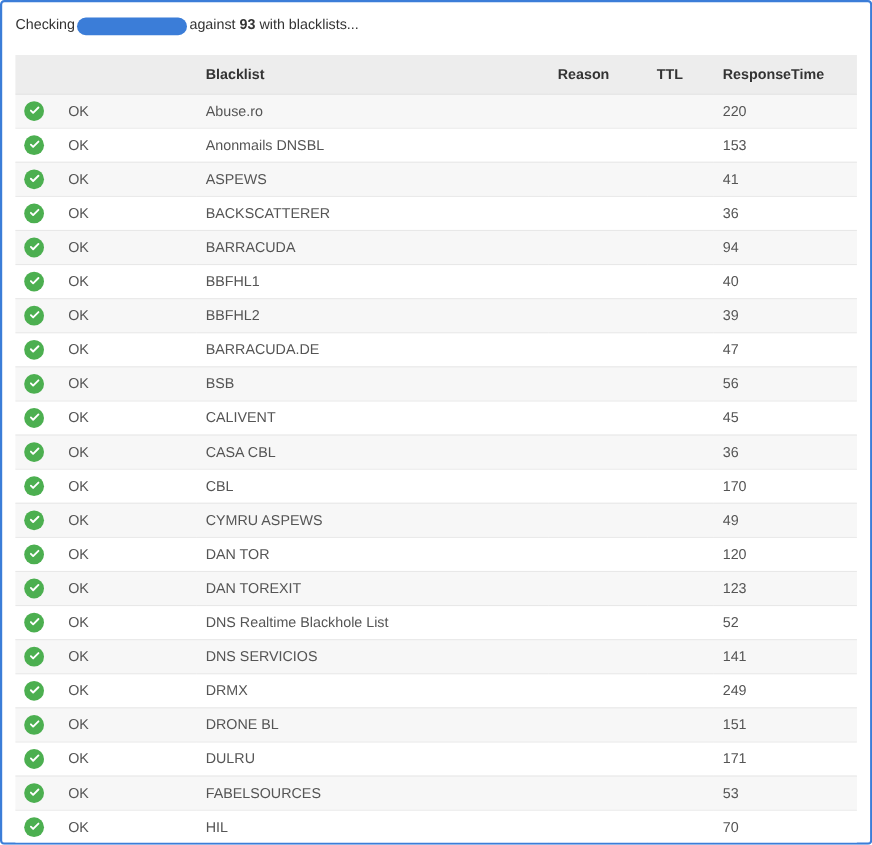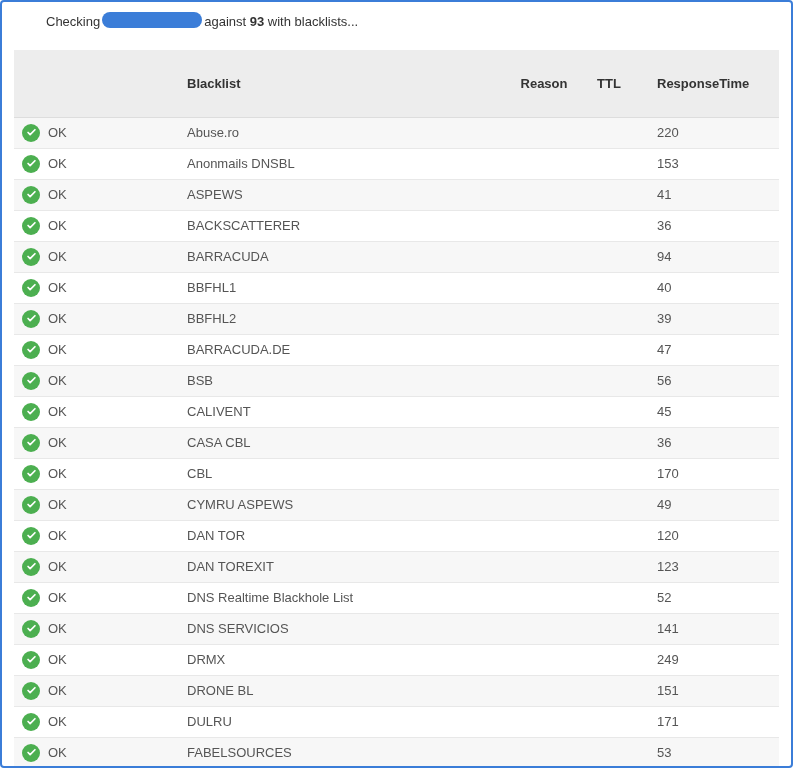--- a/index.html
+++ b/index.html
@@ -20,23 +20,22 @@
       border-radius: 4px;
       overflow: hidden;
       position: relative;
     }
     .header {
       padding: 10px 12px 8px;
       line-height: 1.5;
     }
     .header-line1 {
       display: flex;
-      align-items: flex-start;
+      align-items: flex-end;
       flex-wrap: wrap;
-      margin-left: 32px;
     }
     .redacted {
       display: inline-block;
       width: 100px;
       height: 16px;
       background: #3b7dd8;
       border-radius: 8px;
       margin: 0 2px;
       vertical-align: middle;
     }
@@ -48,53 +47,52 @@
     }
     table {
       width: 100%;
       border-collapse: collapse;
       font-size: 13px;
     }
     thead th {
       text-align: left;
       font-weight: bold;
       background: #ededed;
-      padding: 26px 8px;
+      padding: 10px 8px;
       border-bottom: 1px solid #ddd;
       color: #333;
     }
     thead th:first-child {
       width: 165px;
     }
     thead th:nth-child(2) {
       width: 320px;
     }
     thead th:nth-child(3) {
       width: 90px;
-      text-align: center;
     }
     thead th:nth-child(4) {
       width: 60px;
     }
     tbody td {
       padding: 6px 8px;
       border-bottom: 1px solid #e8e8e8;
       color: #555;
       vertical-align: middle;
     }
     tbody tr:nth-child(odd) {
       background: #f7f7f7;
     }
     tbody tr:nth-child(even) {
       background: #fff;
     }
     .status-cell {
       display: flex;
       align-items: center;
-      gap: 8px;
+      gap: 22px;
     }
     .ok-icon {
       width: 18px;
       height: 18px;
       background: #4caf50;
       border-radius: 50%;
       display: inline-flex;
       align-items: center;
       justify-content: center;
       flex-shrink: 0;

